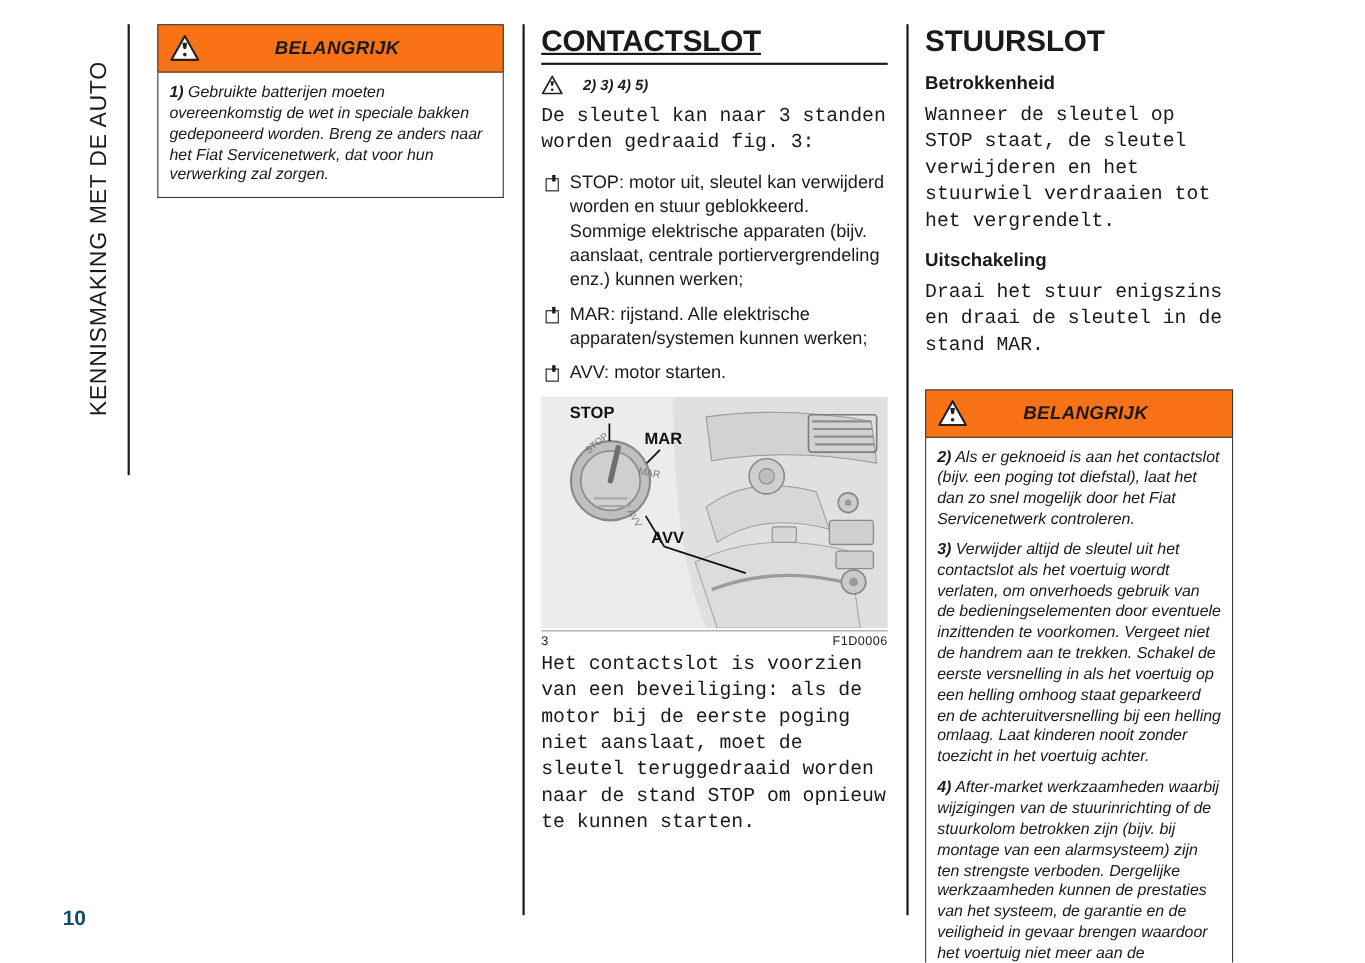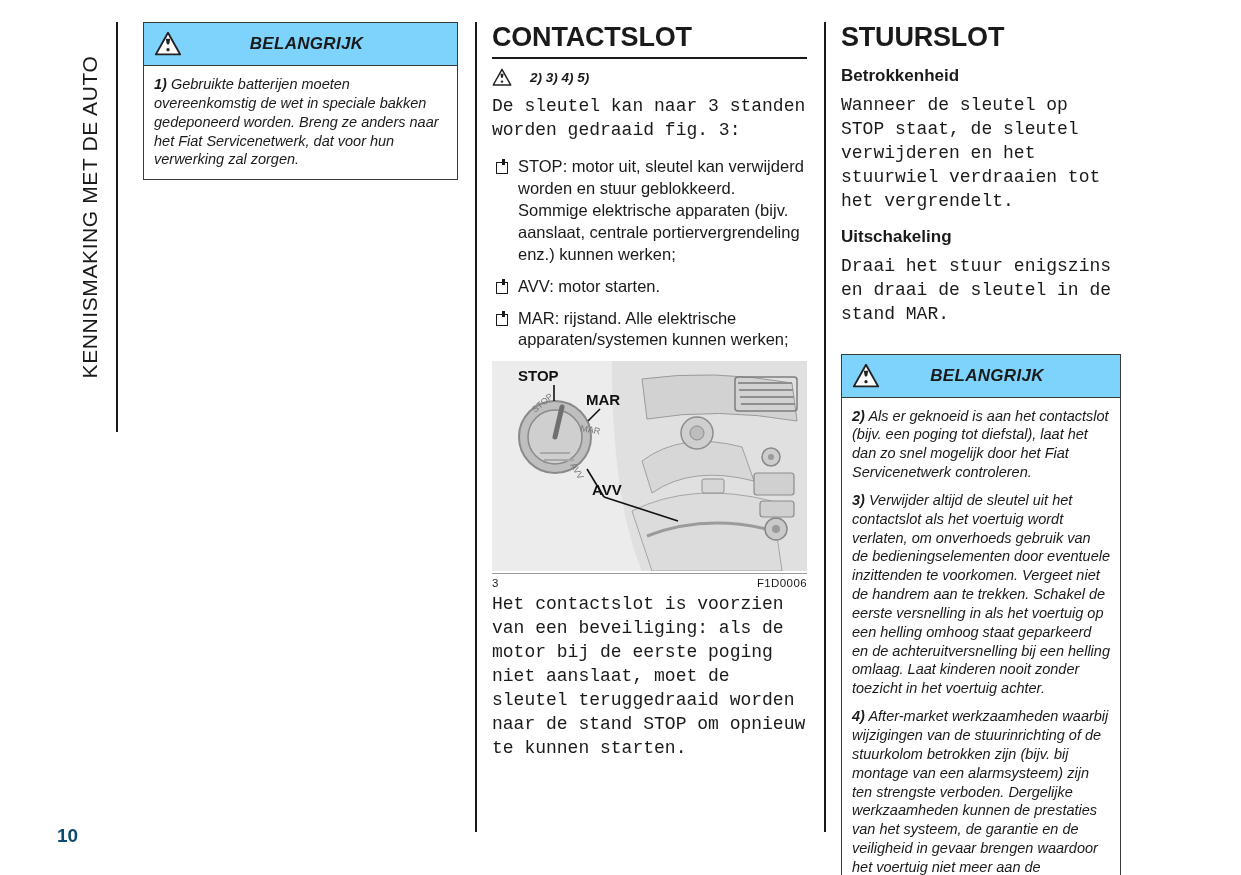--- a/index.html
+++ b/index.html
@@ -70,21 +70,21 @@
     top: 22px;
     width: 2px;
     height: 810px;
     background: #1a1a1a;
   }
   .div1 { left: 475px; }
   .div2 { left: 824px; }
 
   
   .warn-head {
-    background: #7dd3fc;
+    background: #f97316;
     border: 1px solid #3a3a3a;
     height: 44px;
     display: flex;
     align-items: center;
     position: relative;
     box-sizing: border-box;
   }
   .warn-head .tri-icon {
     margin-left: 10px;
     width: 28px;
@@ -119,20 +119,21 @@
   h1.sect {
     font-size: 27px;
     font-weight: bold;
     margin: 0;
     padding: 0 0 4px 0;
     letter-spacing: -0.2px;
   }
   .sect-rule {
     border-bottom: 2px solid #1a1a1a;
     margin-bottom: 9px;
+    text-decoration: underline;
   }
   h2.sub {
     font-size: 17px;
     font-weight: bold;
     margin: 0 0 8px 0;
   }
   p.body {
     font-size: 18px;
     line-height: 1.33;
     margin: 0 0 13px 0;
@@ -260,22 +261,22 @@
       <path d="M16 9 L13.5 9 L14.4 14.5 Q16 17 17.6 14.5 L18.5 9 Z" fill="#222"></path>
       <circle cx="16" cy="21.5" r="1.9" fill="#222"></circle>
     </svg>
     <span class="refs-text">2) 3) 4) 5)</span>
   </div>
 
   <p class="body">De sleutel kan naar 3 standen worden gedraaid fig. 3:</p>
 
   <ul class="bullets">
     <li>STOP: motor uit, sleutel kan verwijderd worden en stuur geblokkeerd. Sommige elektrische apparaten (bijv. aanslaat, centrale portiervergrendeling enz.) kunnen werken;</li>
+    <li>MAR: rijstand. Alle elektrische apparaten/systemen kunnen werken;</li>
     <li>AVV: motor starten.</li>
-    <li>MAR: rijstand. Alle elektrische apparaten/systemen kunnen werken;</li>
   </ul>
 
   <div class="figure">
     <div class="fig-img">
       <svg class="dash" viewBox="0 0 315 210">
 
         <rect x="0" y="0" width="315" height="210" fill="#ececec"></rect>
 
         <path d="M120 0 L315 0 L315 210 L150 210 Q120 140 120 0 Z" fill="#e0e0e0"></path>
         <path d="M150 18 Q220 8 300 22 L305 60 Q225 46 155 58 Z" fill="#d2d2d2" stroke="#9a9a9a" stroke-width="1"></path>

